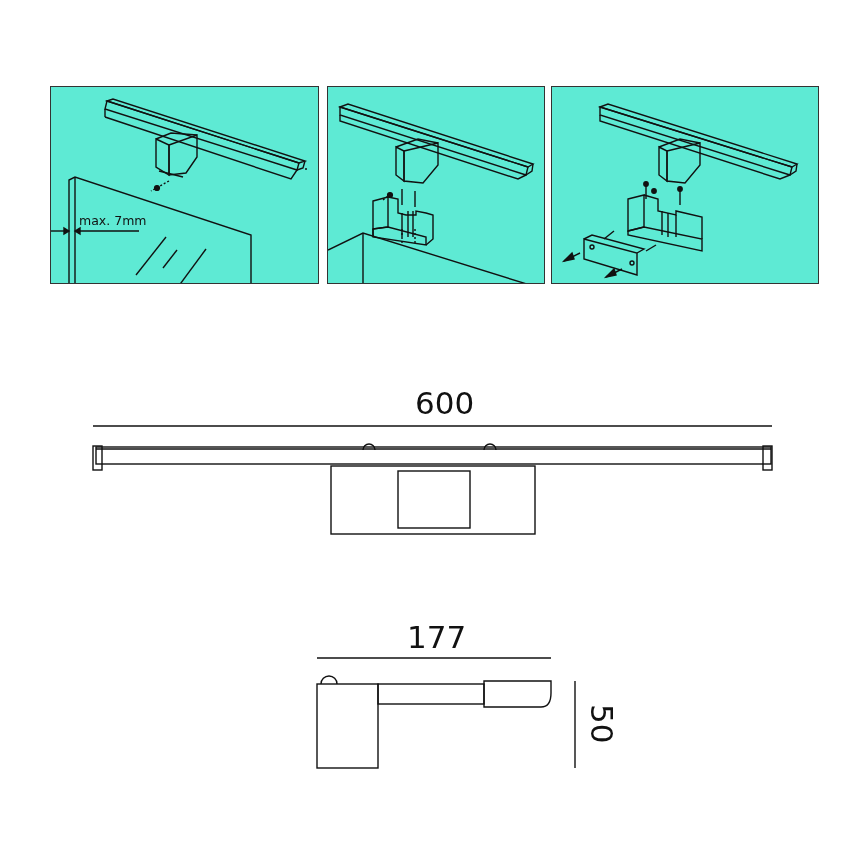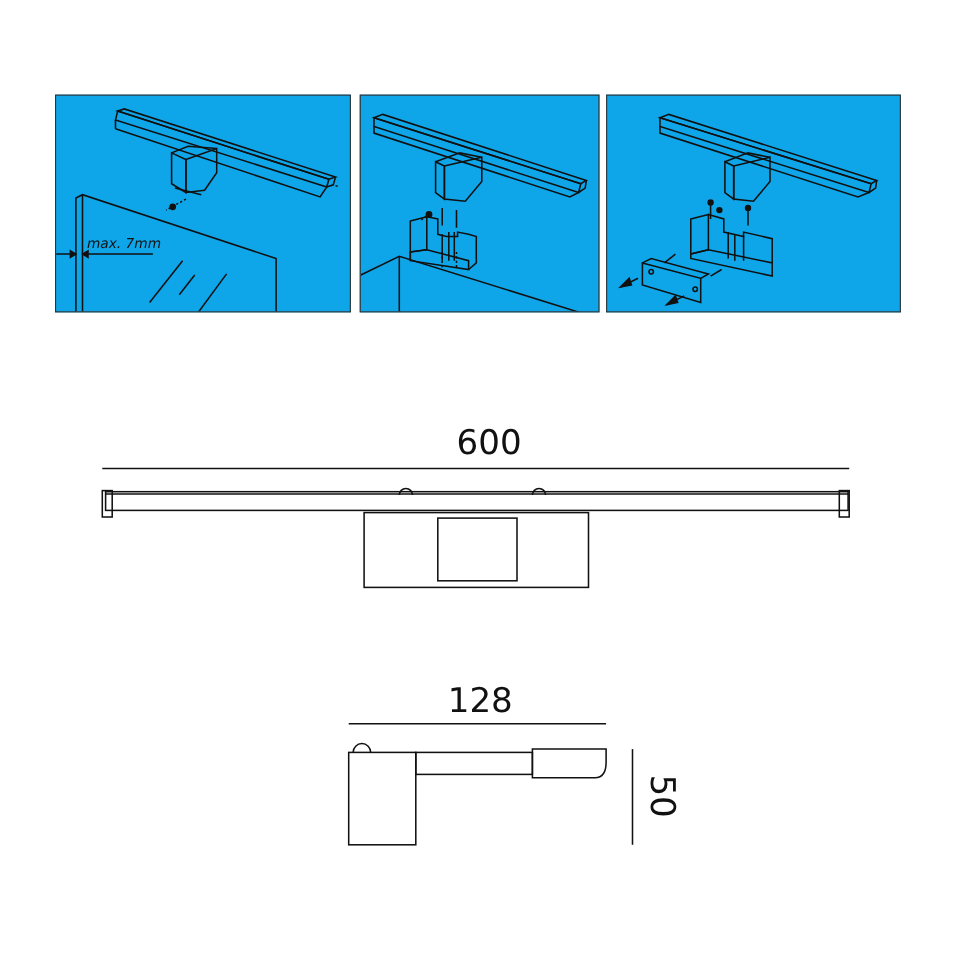--- a/index.html
+++ b/index.html
@@ -1,18 +1,18 @@
 <!DOCTYPE html>
 <html><head>
 <meta charset="utf-8">
 <style>
   html, body { margin: 0; padding: 0; background: #ffffff; }
   body { width: 868px; height: 868px; position: relative; overflow: hidden;
          font-family: "DejaVu Sans", "Liberation Sans", sans-serif; color: #111; }
-  .panel { position: absolute; border: 1.5px solid #333; background: #0ea5e9; overflow: hidden; box-sizing: border-box; font-style: italic; }
+  .panel { position: absolute; border: 1.5px solid #333; background: #5eead4; overflow: hidden; box-sizing: border-box; }
   .panel svg { position: absolute; left: 0; top: 0; }
   .abs { position: absolute; }
   .dim-label { position: absolute; font-family: "DejaVu Sans", sans-serif; font-size: 31px; color: #111; line-height: 1; }
   .small-label { font-family: "DejaVu Sans", sans-serif; font-size: 12.5px; fill: #111; }
 </style>
 </head>
 <body>
 
 <div class="panel" style="left:50px; top:86px; width:269px; height:198px;">
   <svg width="269" height="198" viewBox="0 0 269 198">
@@ -141,14 +141,14 @@
 
     <line x1="317" y1="658" x2="551" y2="658"></line>
     <rect x="317" y="684" width="61" height="84"></rect>
     <path d="M 321 684 A 8 8 0 0 1 337 684"></path>
     <rect x="378" y="684" width="106" height="20"></rect>
     <path d="M 484 681 L 551 681 L 551 693 Q 551 707 541 707 L 484 707 Z"></path>
     <line x1="575" y1="681" x2="575" y2="768"></line>
   </g>
 </svg>
 
-<div class="dim-label" style="left:407px; top:622px;">128</div>
+<div class="dim-label" style="left:407px; top:622px;">177</div>
 <div class="dim-label" style="left:583px; top:704px; transform: rotate(90deg); transform-origin: left top; left:617px;">50</div>
 
 </body></html>

